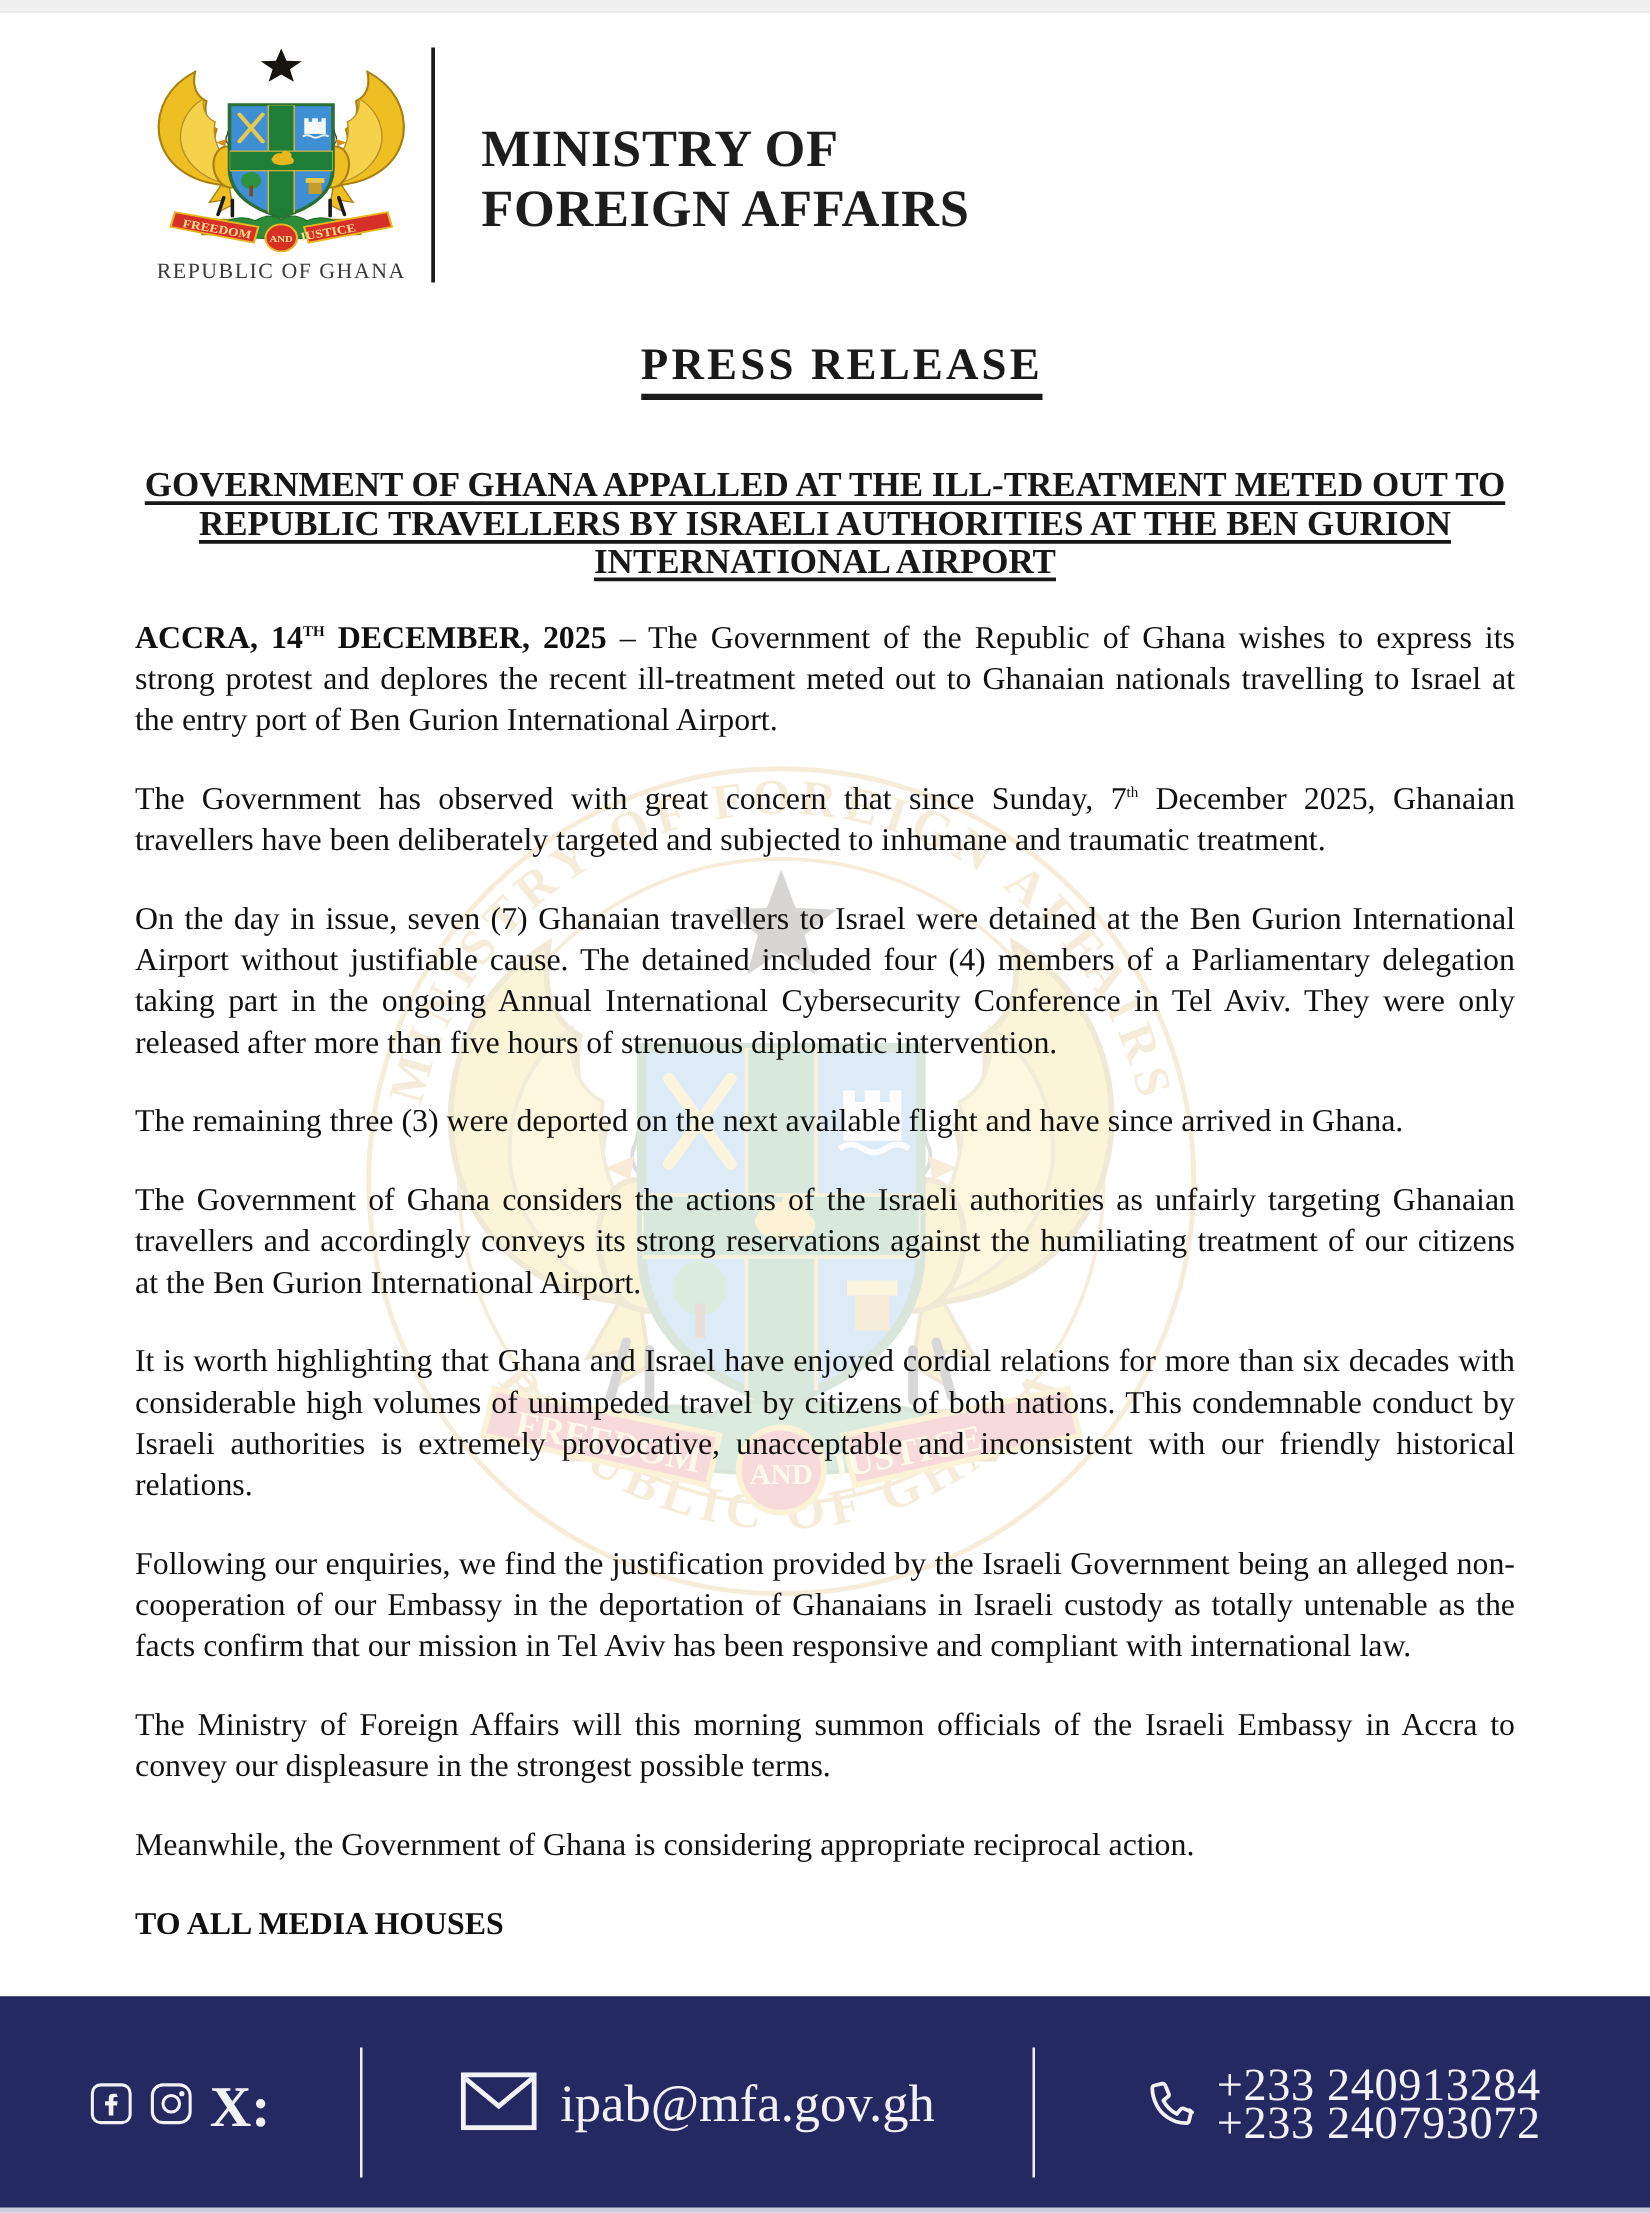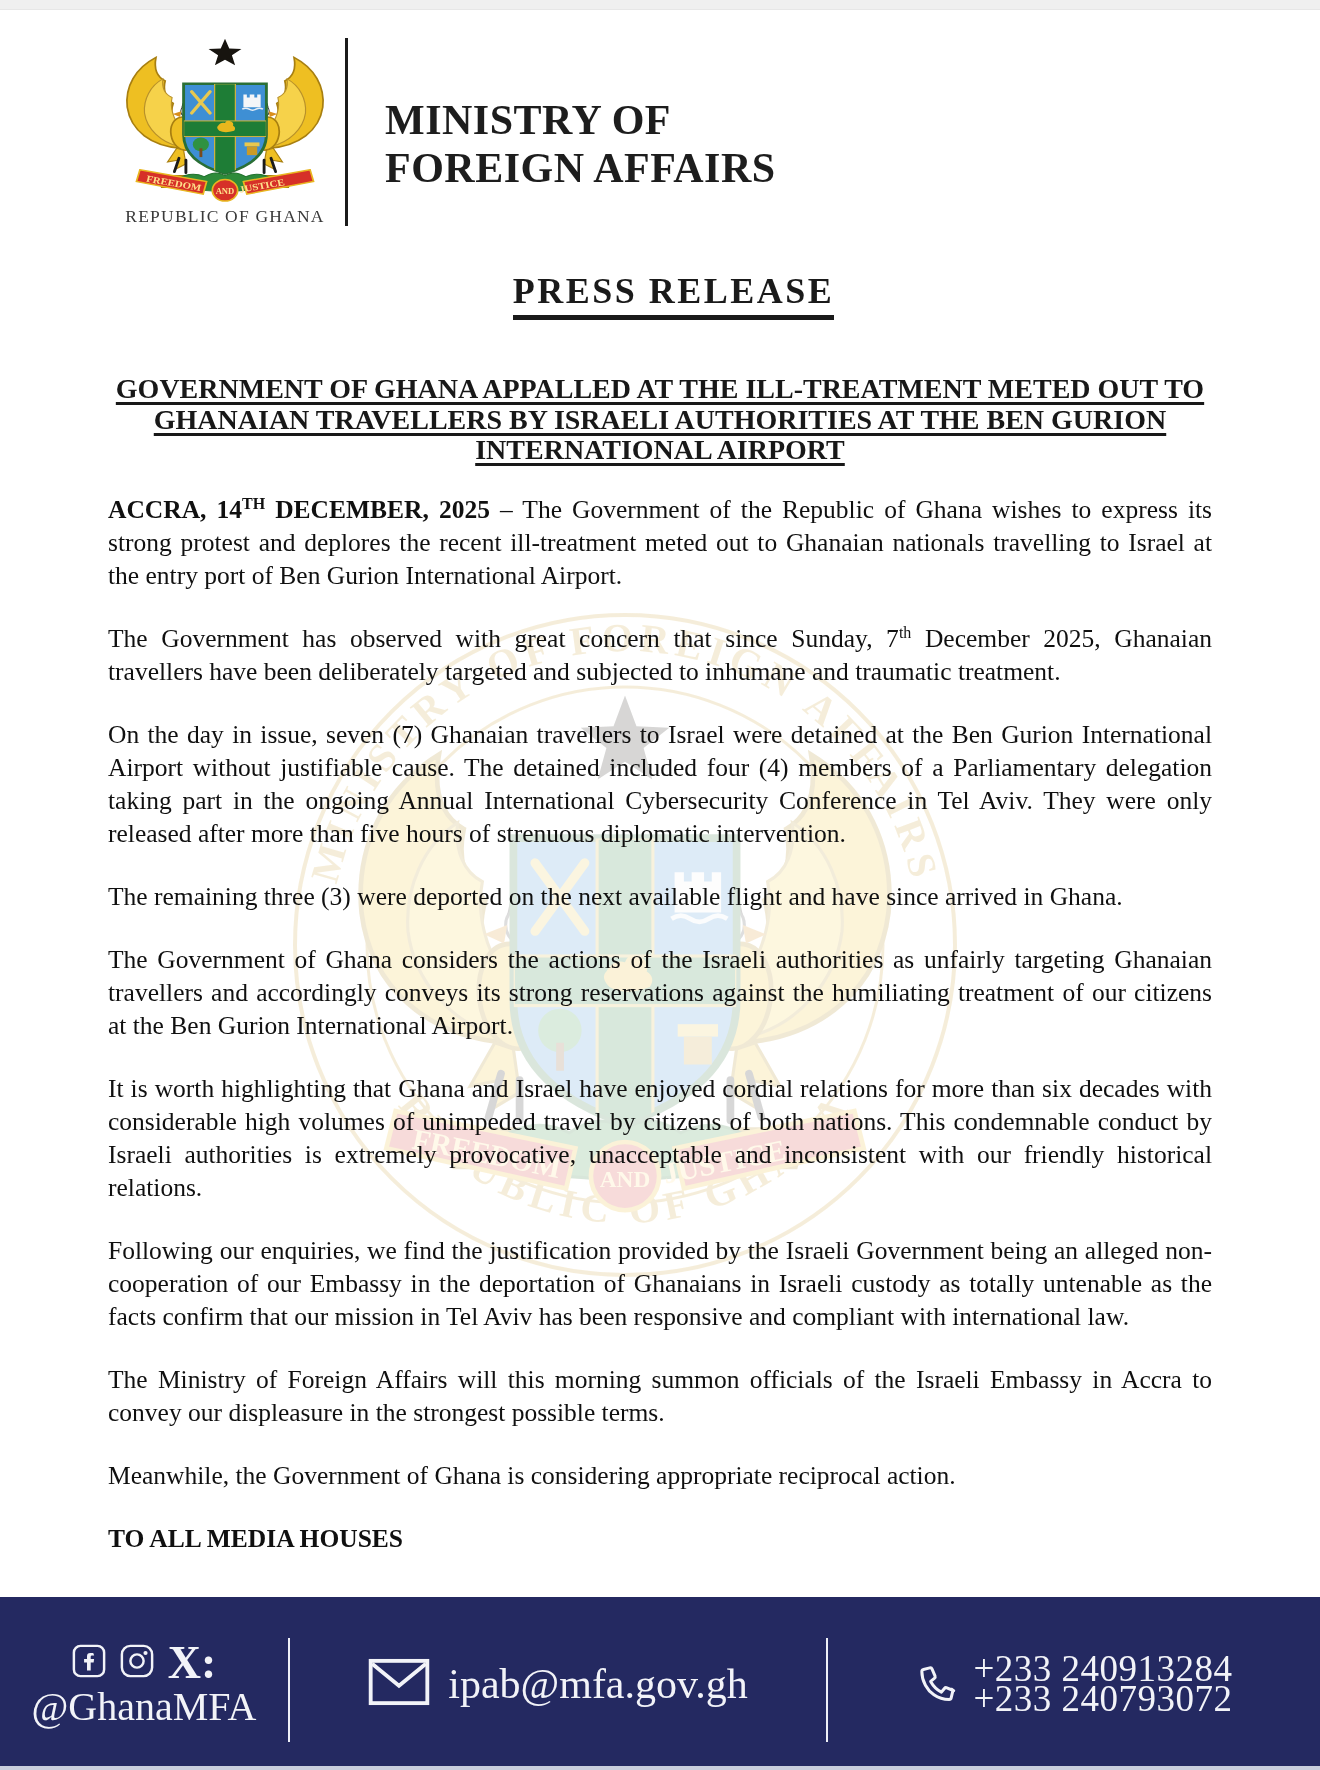--- a/index.html
+++ b/index.html
@@ -24,21 +24,21 @@
     border-bottom:5px solid #1a1a1a; padding-bottom:3px; color:#1a1a1a;margin-left:27px;
   }
   .headline { position:absolute; left:108px; top:362px; width:1104px; text-align:center;
     font-weight:bold; font-size:28px; line-height:30.5px; color:#181818;margin-top:12px; }
   .headline span { display:block; text-decoration:underline; text-decoration-thickness:2.5px; text-underline-offset:4px; }
 
   
   .bodycopy { position:absolute; left:108px; top:493px; width:1104px;
     font-size:25.5px; line-height:33px; text-align:justify; color:#101010; }
   .bodycopy p { margin:0 0 30px 0; }
-  .bodycopy sup { font-size:16px; vertical-align:super; line-height:0; }
+  .bodycopy sup { font-size:12px; vertical-align:super; line-height:0; }
   .bodycopy .bold { font-weight:bold; }
   .closing { font-weight:bold; margin-top:0; }
 
   
   .watermark { position:absolute; left:235px; top:555px; width:780px; height:780px;
     opacity:0.17; pointer-events:none; z-index:0; }
   .bodycopy, .headline, .kicker-wrap { z-index:2; }
 
   
   .footer { position:absolute; left:0; top:1597px; width:1320px; height:173px; background:#242961; color:#f2f3f8; }
@@ -139,21 +139,21 @@
     <div>MINISTRY OF</div>
     <div>FOREIGN AFFAIRS</div>
   </div>
 
   <div class="kicker-wrap">
     <span class="kicker">PRESS RELEASE</span>
   </div>
 
   <div class="headline">
     <span>GOVERNMENT OF GHANA APPALLED AT THE ILL-TREATMENT METED OUT TO</span>
-    <span>GHANAIAN TRAVELLERS BY ISRAELI AUTHORITIES AT THE BEN GURION</span>
+    <span>REPUBLIC TRAVELLERS BY ISRAELI AUTHORITIES AT THE BEN GURION</span>
     <span>INTERNATIONAL AIRPORT</span>
   </div>
 
   <div class="bodycopy">
     <p><span class="bold">ACCRA, 14</span><sup class="bold">TH</sup><span class="bold"> DECEMBER, 2025</span><span> – </span><span>The Government of the Republic of Ghana wishes to express its strong protest and deplores the recent ill-treatment meted out to Ghanaian nationals travelling to Israel at the entry port of Ben Gurion International Airport.</span></p>
 
     <p><span>The Government has observed with great concern that since Sunday, 7</span><sup>th</sup><span> December 2025, Ghanaian travellers have been deliberately targeted and subjected to inhumane and traumatic treatment.</span></p>
 
     <p>On the day in issue, seven (7) Ghanaian travellers to Israel were detained at the Ben Gurion International Airport without justifiable cause. The detained included four (4) members of a Parliamentary delegation taking part in the ongoing Annual International Cybersecurity Conference in Tel Aviv. They were only released after more than five hours of strenuous diplomatic intervention.</p>
     <p>The remaining three (3) were deported on the next available flight and have since arrived in Ghana.</p>
@@ -176,21 +176,20 @@
         </span>
         <span>
           <svg viewBox="0 0 36 36" width="34" height="34">
             <rect x="2" y="2" width="32" height="32" rx="9" fill="none" stroke="#f2f3f8" stroke-width="2.6"></rect>
             <circle cx="18" cy="18" r="7" fill="none" stroke="#f2f3f8" stroke-width="2.6"></circle>
             <circle cx="27" cy="9.5" r="2.2" fill="#f2f3f8"></circle>
           </svg>
         </span>
         <span class="f-x-label">X:</span>
       </div>
-      <div class="f-handle">@GhanaMFA</div>
     </div>
 
     <div class="f-div f-div1"></div>
 
     <div class="f-email">
       <span>
         <svg viewBox="0 0 64 50" width="62" height="48">
           <rect x="2.5" y="3" width="59" height="44" fill="none" stroke="#f2f3f8" stroke-width="4"></rect>
           <path d="M4,6 L32,29 L60,6" fill="none" stroke="#f2f3f8" stroke-width="4"></path>
         </svg>

